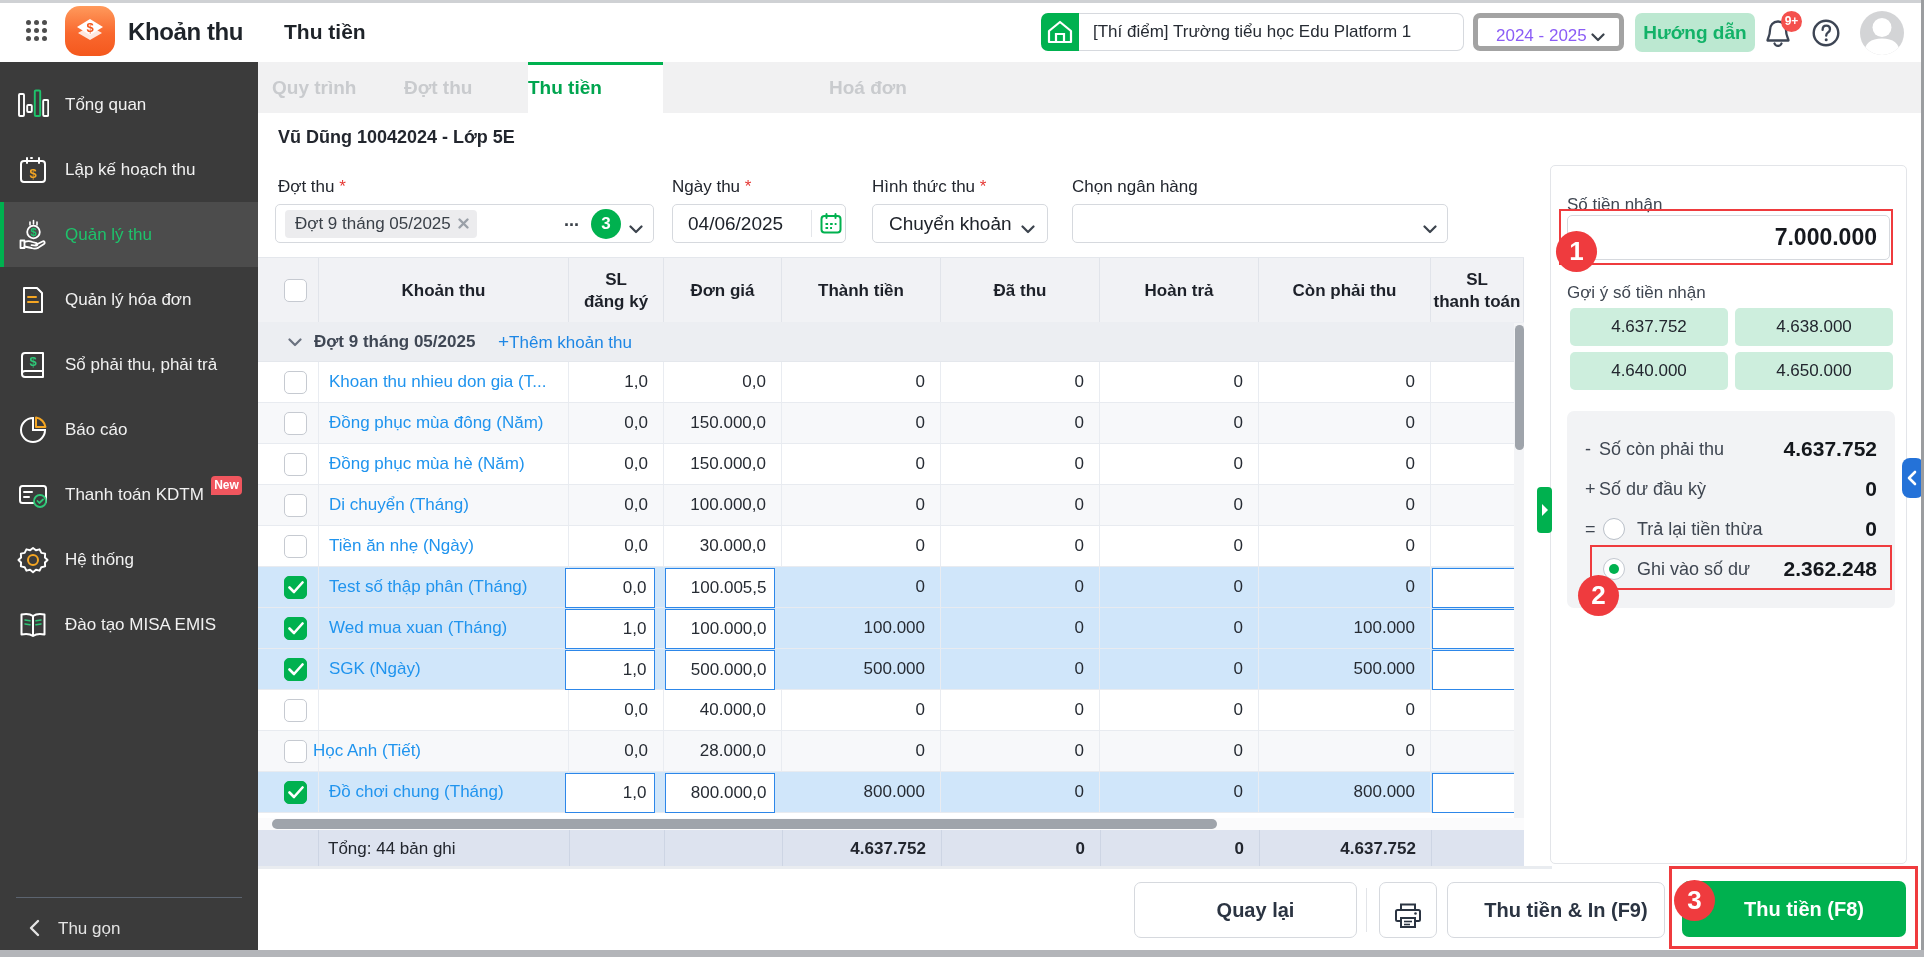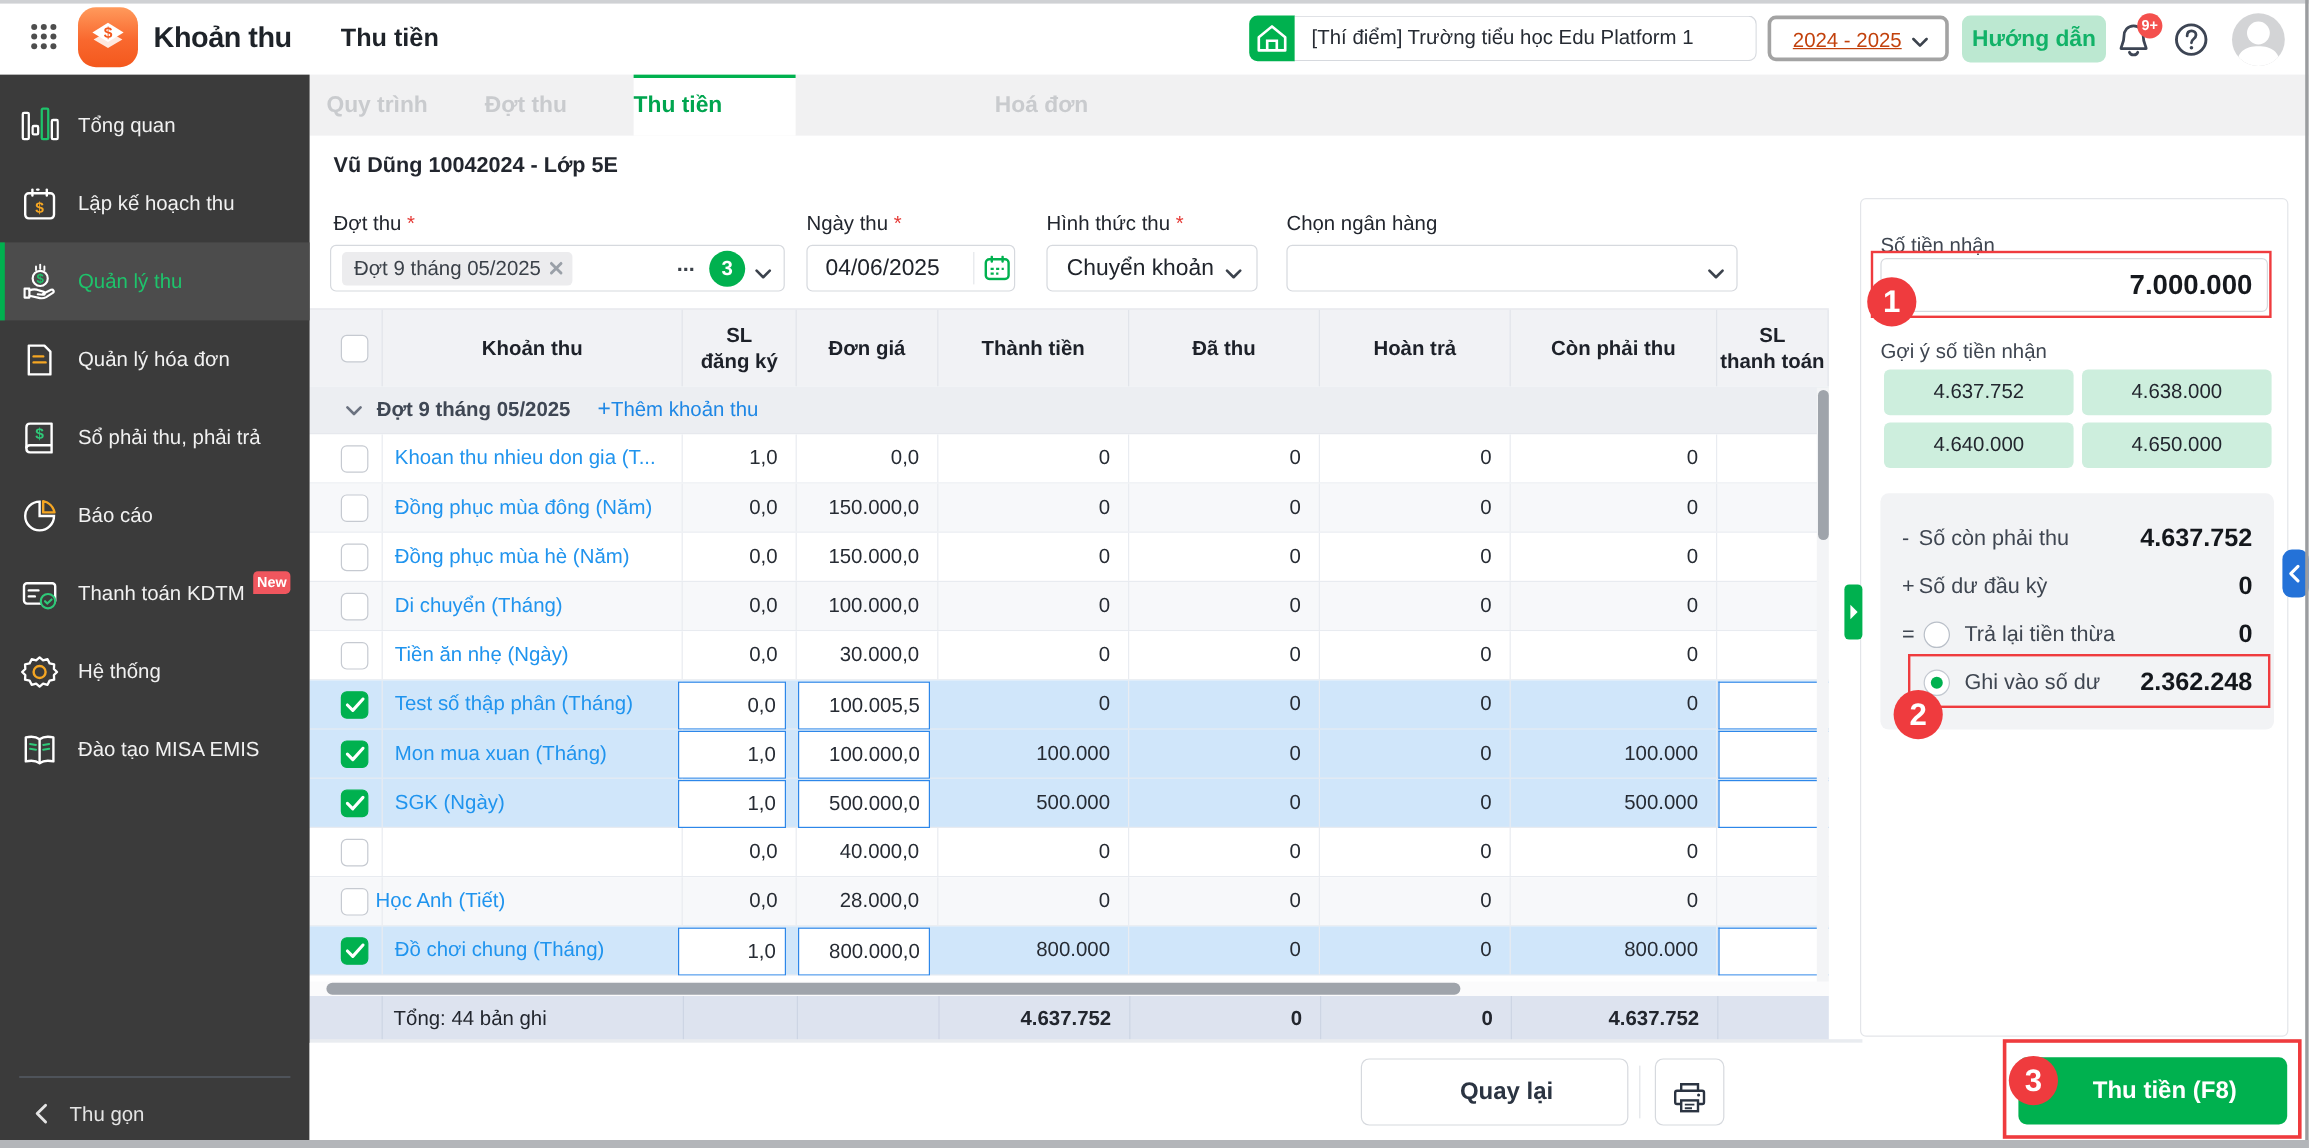--- a/index.html
+++ b/index.html
@@ -13,21 +13,21 @@
 .topbar { position:absolute; left:0; top:0; width:1924px; height:62px; background:#fff; z-index:10; }
 .gridicon { position:absolute; left:26px; top:20px; width:22px; height:22px; }
 .gridicon i { position:absolute; width:5px; height:5px; border-radius:50%; background:#4e4e4e; }
 .applogo { position:absolute; left:65px; top:6px; width:50px; height:50px; border-radius:15px;
   background:linear-gradient(180deg,#ff9a5c 0%,#f9682e 55%,#f4581d 100%); }
 .apptitle { position:absolute; left:128px; top:18px; font-size:24px; font-weight:bold; color:#1e2329; letter-spacing:-0.4px;}
 .pagetitle { position:absolute; left:284px; top:20px; font-size:21px; font-weight:bold; color:#1e2329; }
 .schoolbox { position:absolute; left:1041px; top:13px; height:38px; }
 .homebtn { position:absolute; left:0; top:0; width:38px; height:38px; background:#00b14f; border-radius:7px 0 0 7px; }
 .schoolinput { position:absolute; left:38px; top:0; width:385px; height:38px; background:#fff; border:1px solid #d6d9de; border-left:none; border-radius:0 7px 7px 0; font-size:17px; color:#262b33; line-height:36px; padding-left:14px; }
-.yearsel { position:absolute; left:1473px; top:13px; width:151px; height:38px; border:3px solid #a3a3a3; border-radius:7px; font-size:17px; color:#c2410c; line-height:36px; padding-left:18px; font-weight:500;text-decoration:underline;}
+.yearsel { position:absolute; left:1473px; top:13px; width:151px; height:38px; border:5px solid #a3a3a3; border-radius:7px; font-size:17px; color:#8b5cf6; line-height:36px; padding-left:18px; font-weight:500;}
 .hdbtn { position:absolute; left:1635px; top:13px; width:120px; height:39px; background:#bce8d1; border-radius:7px; font-size:19px; font-weight:bold; color:#12b268; text-align:center; line-height:39px; }
 .bellwrap { position:absolute; left:1763px; top:18px; width:30px; height:30px; }
 .bellbadge { position:absolute; left:1781px; top:11px; min-width:21px; height:21px; background:#f4504d; border-radius:11px; color:#fff; font-size:12px; font-weight:bold; text-align:center; line-height:21px; padding:0 3px; z-index:3;}
 .helpicon { position:absolute; left:1812px; top:19px; width:28px; height:28px; }
 .avatar { position:absolute; left:1860px; top:11px; width:44px; height:44px; border-radius:50%; background:#d3d4d6; overflow:hidden; }
 
 .sidebar { position:absolute; left:0; top:62px; width:258px; height:888px; background:#3b3b3b; z-index:5; }
 .sitem { position:absolute; left:0; width:258px; height:65px; }
 .sitem .lbl { position:absolute; left:65px; top:50%; transform:translateY(-50%); font-size:17px; color:#f1f1f1; white-space:nowrap; }
 .sitem .ico { position:absolute; left:17px; top:50%; transform:translateY(-50%); width:32px; height:32px; }
@@ -375,21 +375,21 @@
 <div class="cell num" style="left:1001px;width:172px">0</div>
 <div class="cellinput" style="left:1173.5px;width:92px;border-right:none"></div>
 </div>
 <div class="row" style="top:351px;background:#d0e6fa">
 <div class="cb on">
           <svg style="position:absolute;left:3px;top:4px" width="16" height="13" viewBox="0 0 16 13">
             <path d="M1.5 6.5 L6 11 L14.5 1.5" fill="none" stroke="#fff" stroke-width="2.6" stroke-linecap="round" stroke-linejoin="round"></path>
           </svg>
         </div>
 <div class="cell" style="left:60px;width:251px;border-left:1px solid #e9ecf1"></div>
-<div class="cell name" style="left:60px;width:251px;border:none">Mon mua xuan (Tháng)</div>
+<div class="cell name" style="left:60px;width:251px;border:none">Wed mua xuan (Tháng)</div>
 <div class="cellinput" style="left:306.5px;width:90px">1,0</div>
 <div class="cellinput" style="left:406.5px;width:110px">100.000,0</div>
 <div class="cell num" style="left:524px;width:159px">100.000</div>
 <div class="cell num" style="left:683px;width:159px">0</div>
 <div class="cell num" style="left:842px;width:159px">0</div>
 <div class="cell num" style="left:1001px;width:172px">100.000</div>
 <div class="cellinput" style="left:1173.5px;width:92px;border-right:none"></div>
 </div>
 <div class="row" style="top:392px;background:#d0e6fa">
 <div class="cb on">
@@ -519,20 +519,21 @@
 <div class="fbtn" style="left:1121px;width:58px">
       <div style="position:absolute;left:13px;top:13px"><svg width="30" height="28" viewBox="0 0 30 28">
           <path d="M8 8 L8 2.5 L22 2.5 L22 8" fill="none" stroke="#2b3442" stroke-width="2"></path>
           <rect x="3" y="8" width="24" height="11" rx="1.5" fill="none" stroke="#2b3442" stroke-width="2"></rect>
           <circle cx="22.5" cy="11.5" r="1.3" fill="#2b3442"></circle>
           <rect x="8" y="16" width="14" height="9" fill="#fff" stroke="#2b3442" stroke-width="2"></rect>
           <line x1="11" y1="19.5" x2="19" y2="19.5" stroke="#2b3442" stroke-width="1.6"></line>
           <line x1="11" y1="22.5" x2="17" y2="22.5" stroke="#2b3442" stroke-width="1.6"></line>
         </svg></div>
     </div>
+<div class="fbtn" style="left:1189px;width:218px">Thu tiền &amp; In (F9)</div>
 <div class="fbtn primary" style="left:1424px;width:224px;top:12px">Thu tiền (F8)</div>
 </div>
 <div class="ann" style="left:1559px;top:209px;width:334px;height:56px"></div>
 <div class="anncircle" style="left:1556px;top:231px">1</div>
 <div class="ann" style="left:1590px;top:545px;width:302px;height:45px"></div>
 <div class="anncircle" style="left:1578px;top:575px">2</div>
 <div class="ann" style="left:1669px;top:866px;width:249px;height:83px;border-width:3px"></div>
 <div class="anncircle" style="left:1674px;top:880px">3</div>
 <div class="topstrip"></div>
 <div class="rightstrip"></div>

